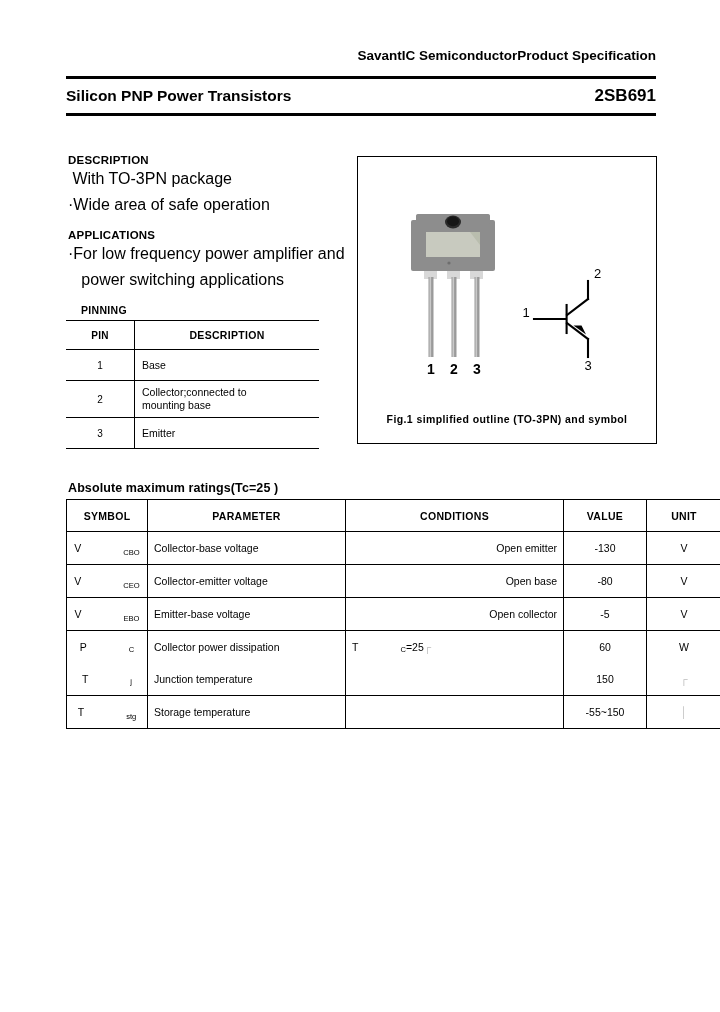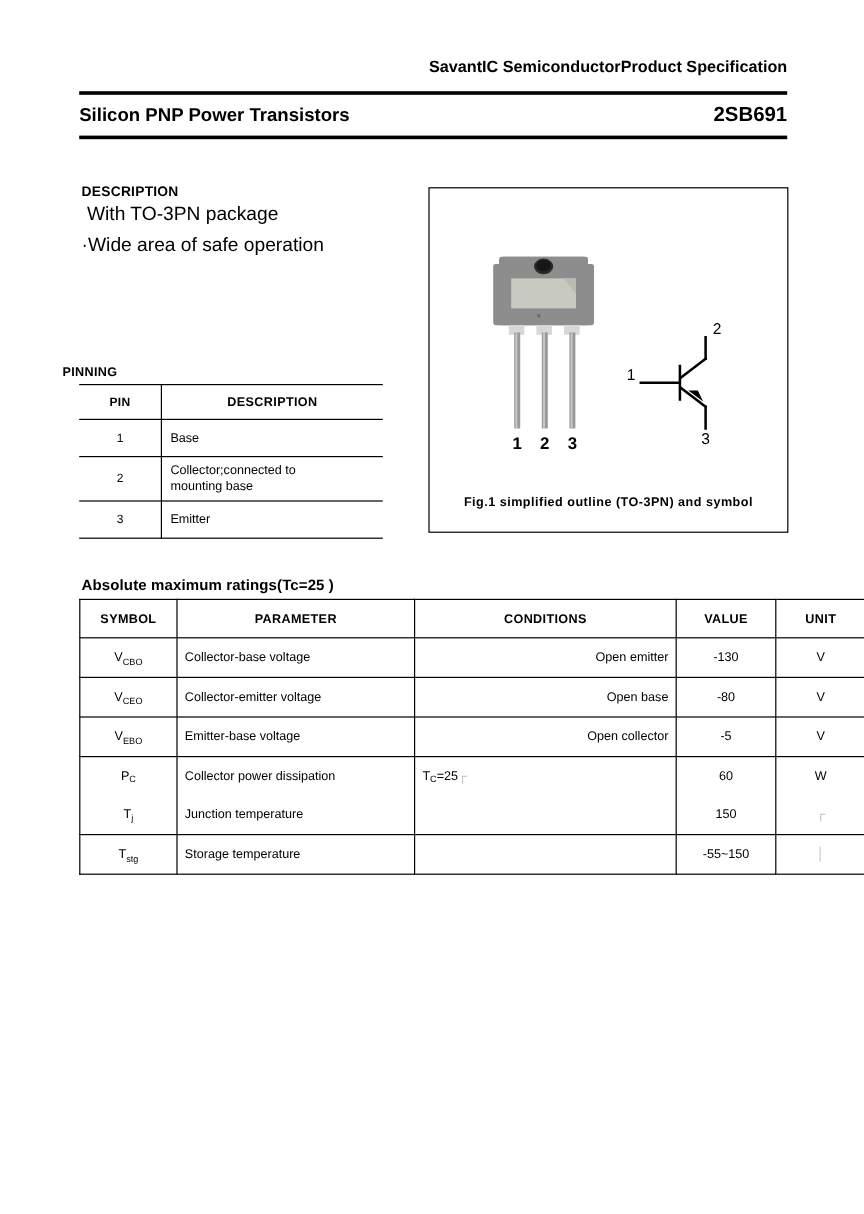--- a/index.html
+++ b/index.html
@@ -88,21 +88,21 @@
   #apps-block {
     position: absolute;
     left: 68px;
     top: 229px;
     width: 275px;
   }
 
   
   #pinning-label {
     position: absolute;
-    left: 52px;
+    left: 81px;
     top: 304px;
     font-size: 10.5px;
     font-weight: bold;
     letter-spacing: 0.3px;
   }
   #pin-table {
     position: absolute;
     left: 66px;
     top: 320px;
     width: 253px;
@@ -219,20 +219,21 @@
     padding: 0 6px;
     box-sizing: border-box;
   }
   .stack-cell.center .half { justify-content: center; }
 
   sub {
     font-size: 7.6px;
     vertical-align: baseline;
     position: relative;
     top: 2.5px;
+    margin-left: 42px;
   }
   .tofu {
     display: inline-block;
     color: #bdbdbd;
     font-size: 10.5px;
   }
 </style>
 </head>
 <body>
 
@@ -249,20 +250,25 @@
     <div class="part-number">2SB691</div>
   </div>
   <div class="rule-thick" id="rule2"></div>
 
   <div id="desc-block">
     <div class="section-head">DESCRIPTION</div>
     <div class="body-line"> With TO-3PN package</div>
     <div class="body-line">·Wide area of safe operation</div>
   </div>
 
+  <div id="apps-block">
+    <div class="section-head">APPLICATIONS</div>
+    <div class="body-line">·For low frequency power amplifier and</div>
+    <div class="body-line">   power switching applications</div>
+  </div>
 
   <div id="pinning-label">PINNING</div>
   <table id="pin-table">
     <thead>
       <tr>
         <th class="c-pin">PIN</th>
         <th class="c-desc">DESCRIPTION</th>
       </tr>
     </thead>
     <tbody>

